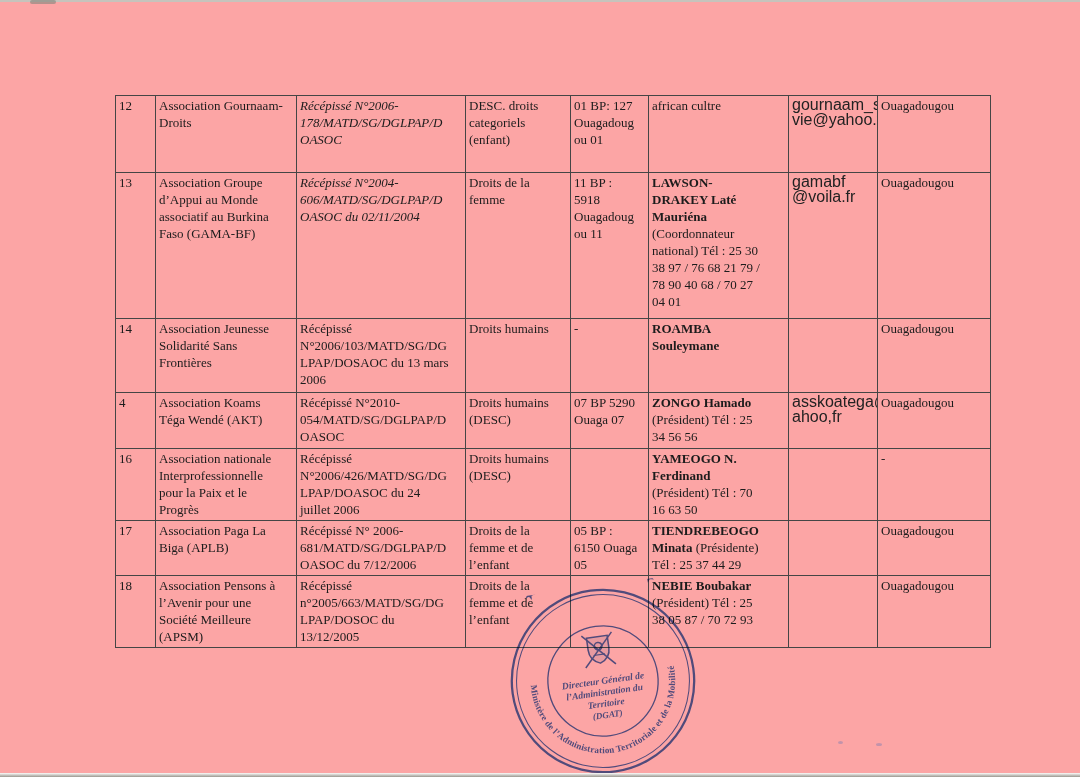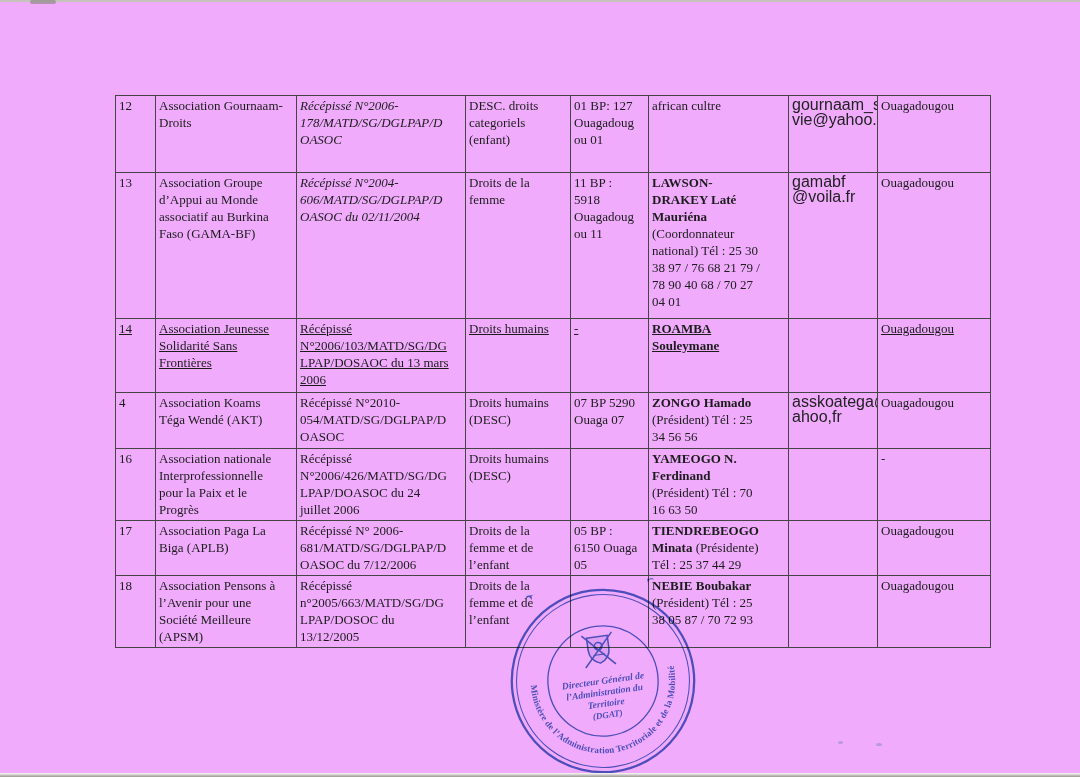--- a/index.html
+++ b/index.html
@@ -1,18 +1,18 @@
 <!DOCTYPE html>
 <html><head>
 <meta charset="utf-8">
 <style>
   html,body{margin:0;padding:0;}
   .canvas{
     position:relative;width:1080px;height:777px;overflow:hidden;
-    background:#f0abfc;
+    background:#fca5a5;
     font-family:"Liberation Serif","DejaVu Serif",serif;
     color:#1c1c1c;
   }
   .edge-top{position:absolute;left:0;top:0;width:1080px;height:2px;background:#c6c3bc;}
   .edge-mark{position:absolute;left:30px;top:0;width:26px;height:4px;background:#8a8880;opacity:.65;border-radius:2px;}
   .edge-bottom{position:absolute;left:0;bottom:0;width:1080px;height:4px;background:linear-gradient(#fcfcfa,#9b9890);}
   .speck{position:absolute;border-radius:50%;background:rgba(90,115,180,.35);}
   .speck.a{left:838px;top:741px;width:5px;height:3px;}
   .speck.b{left:876px;top:743px;width:6px;height:3px;}
 
@@ -20,21 +20,21 @@
     position:absolute;left:115px;top:95px;width:875px;
     border-collapse:collapse;table-layout:fixed;
     font-size:13px;line-height:17px;
   }
   table.doc td{
     border:1px solid #454545;
     vertical-align:top;text-align:left;
     padding:1px 3px 2px 3px;
     white-space:pre-line;overflow:hidden;
   }
-  tr.r0{height:77px;} tr.r1{height:146px;} tr.r2{height:74px;text-decoration:underline;}
+  tr.r0{height:77px;} tr.r1{height:146px;} tr.r2{height:74px;}
   tr.r3{height:56px;} tr.r4{height:71px;font-family:Liberation Serif, serif;} tr.r5{height:41px;} tr.r6{height:72px;}
   td.c-no{text-align:center;}
   td.c-bp{text-align:center;}
   td.c-contact{text-align:center;}
   td.c-email{
     text-align:center;
     font-family:"Liberation Sans","DejaVu Sans",sans-serif;
     font-size:16px;line-height:15px;padding-top:3px;color:#222;
   }
   td.c-ville{vertical-align:bottom;text-align:center;padding-bottom:2px;}

